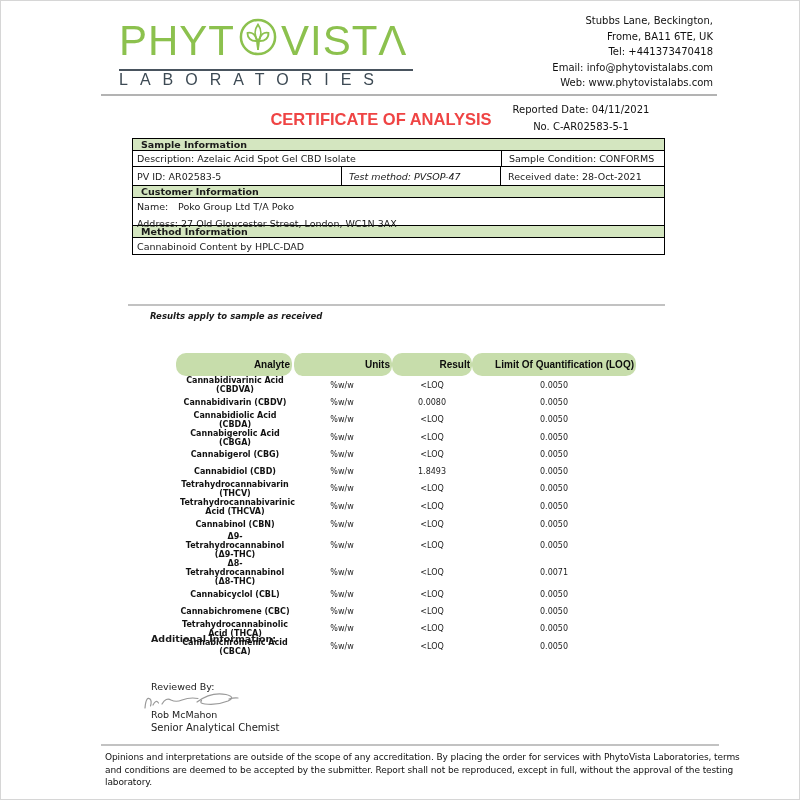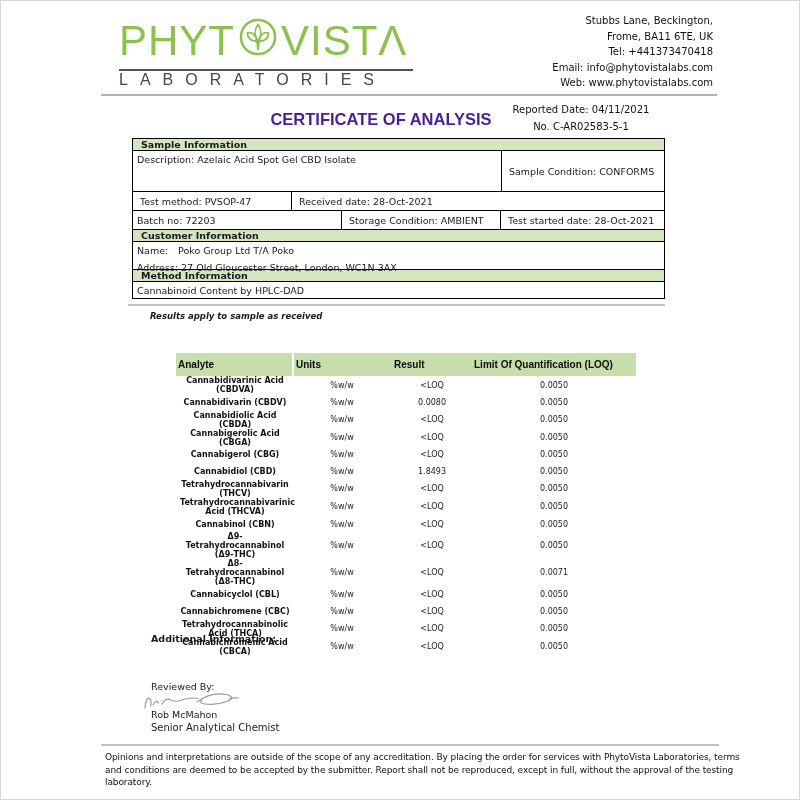--- a/index.html
+++ b/index.html
@@ -14,53 +14,53 @@
     font-weight:300;font-size:42px;line-height:44px;letter-spacing:1px;color:var(--brand-green,#8cc14e);}
   .brand .leaf{margin:0 3px;}
   .brand-rule{height:2px;background:#49545e;margin-top:4px;width:294px;}
   .brand-sub{font-size:16px;color:#3d4a54;letter-spacing:12px;
     font-family:"Liberation Sans",sans-serif;white-space:nowrap;}
   .contact-block{position:absolute;right:86px;top:12px;text-align:right;
     font-size:10px;line-height:15.5px;color:#111;}
   .top-rule{position:absolute;left:100px;top:93px;width:616px;height:2px;background:#b3b3b3;}
   
   .doc-title{position:absolute;left:195px;top:109px;width:370px;text-align:center;
-    font-family:"Liberation Sans",sans-serif;font-weight:bold;font-size:16.5px;color:#4c1d95;}
+    font-family:"Liberation Sans",sans-serif;font-weight:bold;font-size:16.5px;color:#ef4444;}
   .report-meta{position:absolute;left:486px;top:101px;width:188px;text-align:center;
     font-size:10px;line-height:16.5px;color:#111;}
   
   .info-table{position:absolute;left:131px;top:137px;width:533px;font-size:9.5px;border-radius:24px;}
   .info-table *{box-sizing:border-box;}
   .sec-bar{height:13px;background:var(--section-bar-bg,#d4e6c0);border:1px solid #000;
     font-weight:bold;font-size:9.5px;line-height:11px;padding-left:8px;margin-top:-1px;
     display:flex;align-items:center;}
   .sec-bar:first-child{margin-top:0;}
   .irow{display:flex;border:1px solid #000;margin-top:-1px;background:#fff;}
   .icell{padding:2px 4px;display:flex;align-items:center;}
-  .desc-row{height:42px;}
+  .desc-row{height:17px;align-items:flex-end;}
   .desc-row .desc{width:369px;border-right:1px solid #000;align-items:flex-start;padding-top:3px;}
   .desc-row .cond{flex:1;padding-left:7px;}
   .trip{height:20px;}
   .trip .c1{width:209px;border-right:1px solid #000;}
-  .trip .c2{width:159px;border-right:1px solid #000;padding-left:7px;}
+  .trip .c2{width:159px;border-right:1px solid #000;padding-left:7px;font-style:italic;}
   .trip .c3{flex:1;padding-left:7px;}
   .cust-box{border:1px solid #000;margin-top:-1px;height:29px;padding:2px 4px;}
   .cust-line{line-height:13px;}
   .cust-line .lbl{display:inline-block;min-width:38px;}
   .cust-line.addr{margin-top:4px;}
   .method-box{border:1px solid #000;margin-top:-1px;height:18px;display:flex;
     align-items:center;padding-left:4px;}
   .mid-rule{position:absolute;left:127px;top:303px;width:537px;height:2px;background:#c2c2c2;}
   .results-note{position:absolute;left:133px;top:310px;font-size:8.5px;font-weight:bold;font-style:italic;margin-left:16px;}
   
   .analyte-wrap{position:absolute;left:175px;top:352px;width:460px;}
   table.analyte{width:460px;border-collapse:separate;border-spacing:0;table-layout:fixed;}
   table.analyte th{background:var(--table-header-bg,#c7ddab);height:23px;
-    font-size:10px;font-weight:bold;color:#0d0d0d;text-align:left;padding:0 2px;
-    font-family:"Liberation Sans",sans-serif;}
+    font-size:10px;font-weight:bold;color:#0d0d0d;text-align:right;padding:0 2px;
+    font-family:"Liberation Sans",sans-serif;border-radius:10px;}
   table.analyte th.div{border-left:2px solid #fff;}
   table.analyte td{height:16.6px;font-size:8px;text-align:center;padding:0 2px;color:#222;}
   table.analyte td.aname{text-align:center;font-weight:bold;padding-left:4px;color:#111;}
   
   .additional{position:absolute;left:150px;top:632px;font-size:9.5px;font-weight:bold;}
   .reviewed{position:absolute;left:150px;top:680px;font-size:9.5px;}
   .signature{position:absolute;left:138px;top:688px;}
   .reviewer-name{position:absolute;left:150px;top:708px;font-size:9.5px;}
   .reviewer-title{position:absolute;left:150px;top:721px;font-size:10px;}
   .bottom-rule{position:absolute;left:100px;top:743px;width:618px;height:2px;background:#c2c2c2;}
@@ -112,27 +112,23 @@
     <div>No. C-AR02583-5-1</div>
   </div>
 
   <div class="info-table">
     <div class="sec-bar">Sample Information</div>
     <div class="irow desc-row">
       <div class="icell desc">Description: Azelaic Acid Spot Gel CBD Isolate</div>
       <div class="icell cond">Sample Condition: CONFORMS</div>
     </div>
     <div class="irow trip">
+      <div class="icell c1">PV ID: AR02583-5</div>
       <div class="icell c2">Test method: PVSOP-47</div>
       <div class="icell c3">Received date: 28-Oct-2021</div>
-    </div>
-    <div class="irow trip">
-      <div class="icell c1">Batch no: 72203</div>
-      <div class="icell c2">Storage Condition: AMBIENT</div>
-      <div class="icell c3">Test started date: 28-Oct-2021</div>
     </div>
     <div class="sec-bar">Customer Information</div>
     <div class="cust-box">
       <div class="cust-line">
         <span class="lbl">Name:</span>
         <span>Poko Group Ltd T/A Poko</span>
       </div>
       <div class="cust-line addr">
         <span class="lbl">Address:</span>
         <span>27 Old Gloucester Street, London, WC1N 3AX</span>

